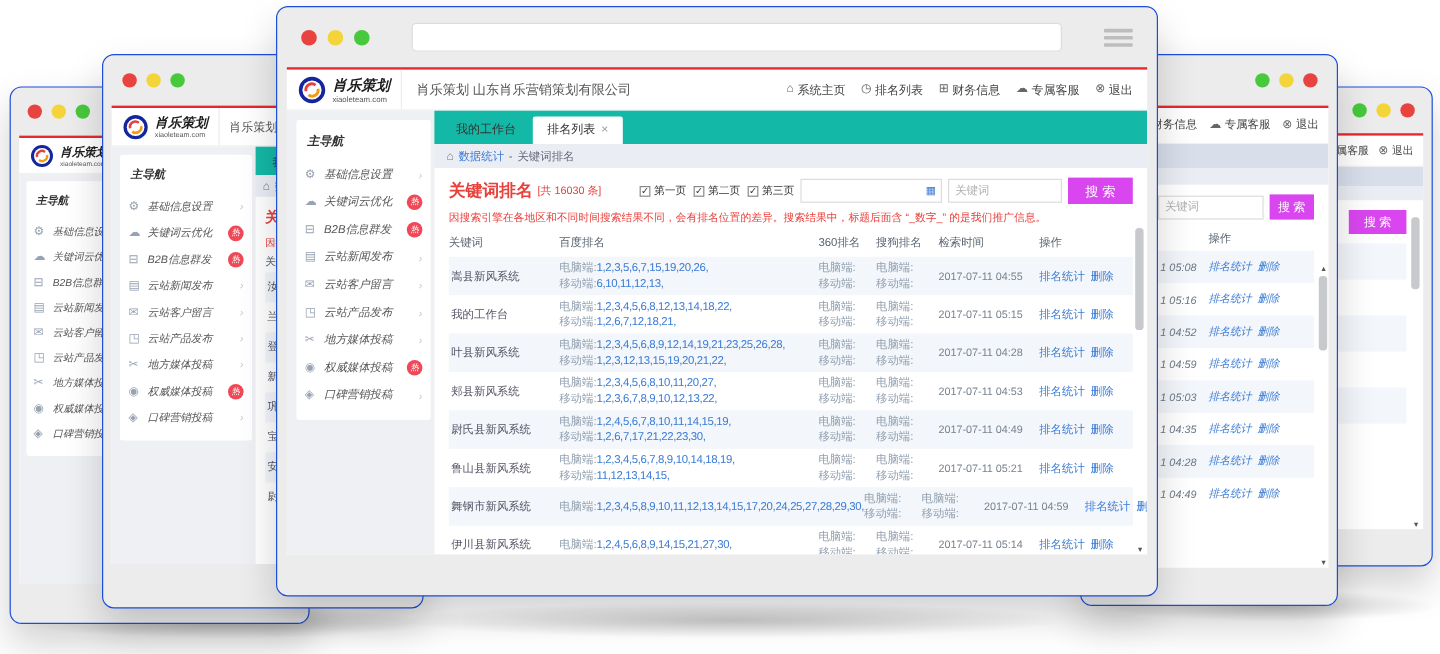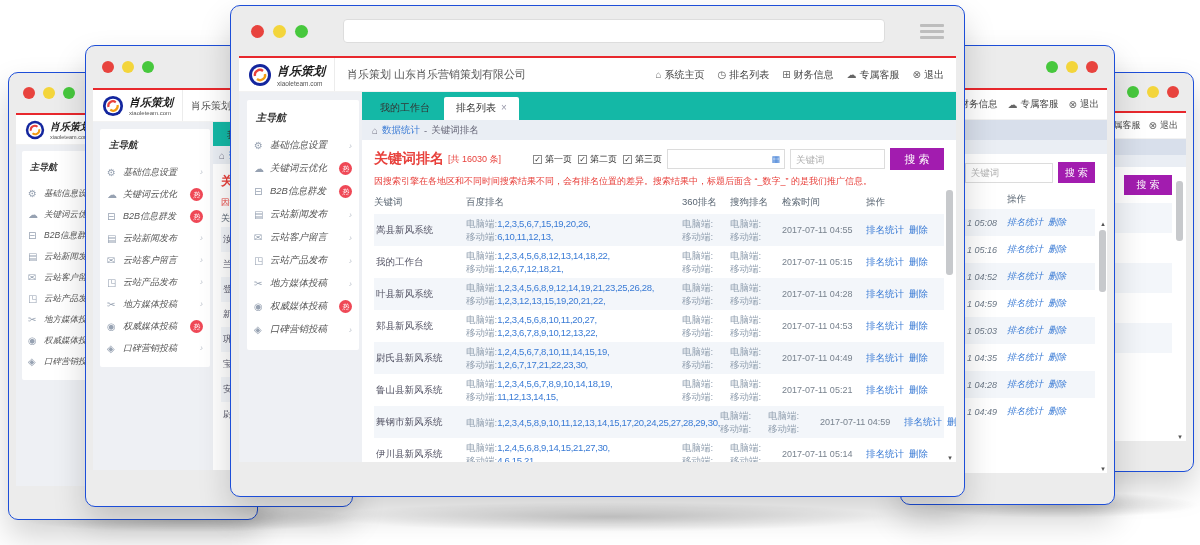--- a/index.html
+++ b/index.html
@@ -64,21 +64,21 @@
   .card-top{display:flex;align-items:center;height:26px;}
   .ptitle{font-size:14px;font-weight:bold;color:#e8413c;white-space:nowrap;}
   .pcount{font-size:9px;color:#e8413c;margin-left:4px;white-space:nowrap;}
   .controls{margin-left:auto;display:flex;align-items:center;gap:5px;}
   .chk{display:flex;align-items:center;gap:3px;font-size:9px;color:#333;white-space:nowrap;cursor:pointer;}
   .cb{width:9px;height:9px;border:1px solid #8a8a8a;background:#fff;font-size:8px;line-height:8px;text-align:center;color:#333;}
   .date-box{width:118px;height:20px;border:1px solid #dcdcdc;background:#fff;display:flex;align-items:center;padding:0 4px;}
   .date-box .cal{margin-left:auto;color:#3a7bd5;font-size:9px;cursor:pointer;}
   input.kw{width:95px;height:20px;border:1px solid #dcdcdc;font-size:9.5px;padding:0 5px;outline:none;color:#333;}
   input.kw::placeholder{color:#b0b0b0;}
-  button.search{width:54px;height:22px;background:#a21caf;color:#fff;border:none;font-size:11px;cursor:pointer;white-space:nowrap;}
+  button.search{width:54px;height:22px;background:#d946ef;color:#fff;border:none;font-size:11px;cursor:pointer;white-space:nowrap;}
   .notice{font-size:9px;color:#e8413c;margin-top:3px;white-space:nowrap;overflow:hidden;}
   .grid{display:grid;grid-template-columns:92px 1fr 48px 52px 84px 78px;align-items:center;}
   .thead{height:24px;font-size:9.5px;color:#5a6673;margin-top:2px;}
   .rows > div.trow{padding:3px 0;font-size:9.5px;}
   .rows > div.trow:nth-of-type(odd){background:#f3f6fa;}
   .c-kw{color:#556;padding-left:2px;}
   .cellline{line-height:13px;white-space:nowrap;overflow:hidden;}
   .lab{color:#93a1b1;}
   .val{color:#3a7bd5;letter-spacing:-0.3px;cursor:pointer;}
   .c-time{color:#78828e;font-size:9px;}
@@ -884,21 +884,20 @@
                   <div class="c-time">2017-07-11 04:59</div>
                   <div class="c-ops">
                     <a>排名统计</a><a>删除</a>
                   </div>
                 </div>
 
                 <div class="grid trow">
                   <div class="c-kw">伊川县新风系统</div>
                   <div>
                     <div class="cellline"><span class="lab">电脑端:</span><span class="val">1,2,4,5,6,8,9,14,15,21,27,30,</span></div>
-                    <div class="cellline"><span class="lab">移动端:</span><span class="val">4,6,15,21,</span></div>
                   </div>
                   <div>
                     <div class="cellline lab">电脑端:</div>
                     <div class="cellline lab">移动端:</div>
                   </div>
                   <div>
                     <div class="cellline lab">电脑端:</div>
                     <div class="cellline lab">移动端:</div>
                   </div>
                   <div class="c-time">2017-07-11 05:14</div>

